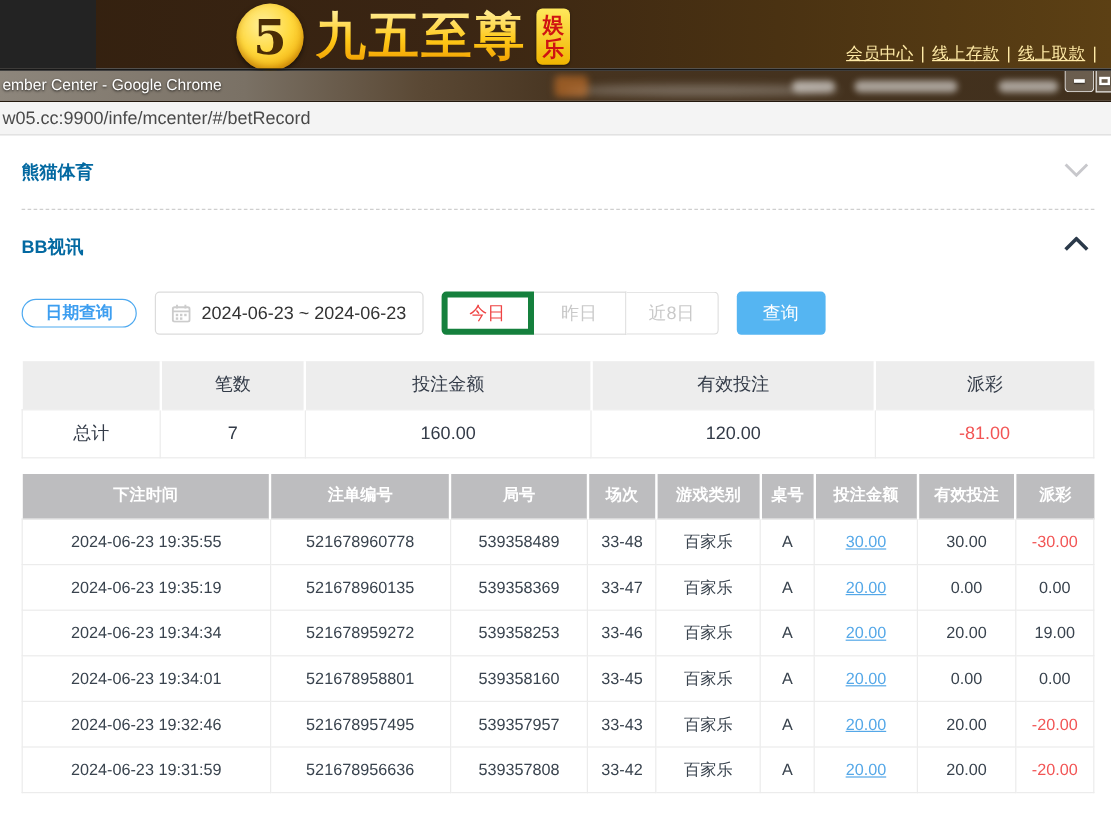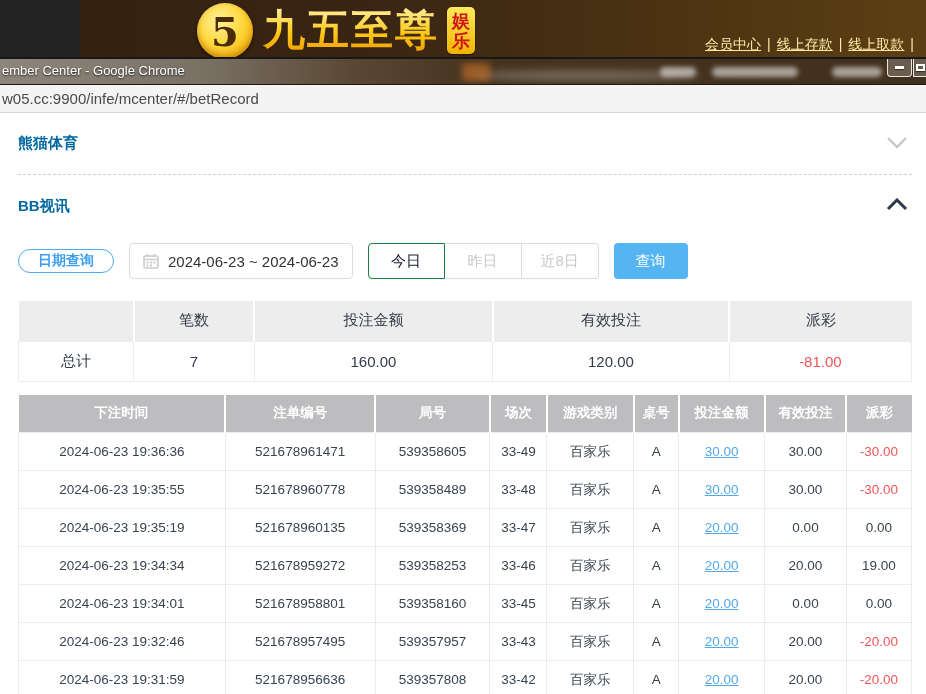--- a/index.html
+++ b/index.html
@@ -67,21 +67,21 @@
           display:flex; align-items:center; cursor:pointer; }
   .pill.active { border:1px solid #4da9f0; color:#3d9ef0; font-weight:bold; }
   .pill.plain  { border:1px solid #dcdcdc; color:#333; margin-left:15px; }
   .date-input { margin-left:15px; height:36px; border:1px solid #dcdcdc; border-radius:4px;
                 display:flex; align-items:center; padding:0 13px; cursor:pointer; }
   .date-input .cal { margin-right:9px; display:flex; }
   .date-text { font-size:15px; color:#333; }
   .btn-group { margin-left:15px; display:flex; }
   .grp-btn { width:77px; height:36px; display:flex; align-items:center; justify-content:center;
              font-size:15px; background:#fff; cursor:pointer; }
-  .grp-btn.today { border:1px solid #15803d; color:#0f172a; border-radius:4px 0 0 4px; z-index:1; }
+  .grp-btn.today { border:5px solid #15803d; color:#ef4444; border-radius:4px 0 0 4px; z-index:1; }
   .grp-btn.mid   { border:1px solid #dcdcdc; border-left:none; color:#c9c9c9; }
   .grp-btn.last  { border:1px solid #dcdcdc; border-left:none; color:#c9c9c9; border-radius:0 4px 4px 0; }
   .search-btn { margin-left:15px; width:74px; height:36px; background:#55b5f2; border:none;
                 border-radius:4px; color:#fff; font-size:15px; cursor:pointer; }
 
   
   table { border-collapse:collapse; width:100%; table-layout:fixed; }
   .summary-table { margin-bottom:13px; }
   .summary-table th { background:#ededed; height:40px; font-size:15px; font-weight:normal;
                       color:#333b48; border-right:2px solid #fff; text-align:center; }
@@ -231,31 +231,20 @@
           <th>场次</th>
           <th>游戏类别</th>
           <th>桌号</th>
           <th>投注金额</th>
           <th>有效投注</th>
           <th>派彩</th>
         </tr>
       </thead>
       <tbody>
           <tr>
-    <td>2024-06-23 19:36:36</td>
-    <td>521678961471</td>
-    <td>539358605</td>
-    <td>33-49</td>
-    <td>百家乐</td>
-    <td>A</td>
-    <td class="amount-link">30.00</td>
-    <td>30.00</td>
-    <td class="neg">-30.00</td>
-  </tr>
-          <tr>
     <td>2024-06-23 19:35:55</td>
     <td>521678960778</td>
     <td>539358489</td>
     <td>33-48</td>
     <td>百家乐</td>
     <td>A</td>
     <td class="amount-link">30.00</td>
     <td>30.00</td>
     <td class="neg">-30.00</td>
   </tr>

